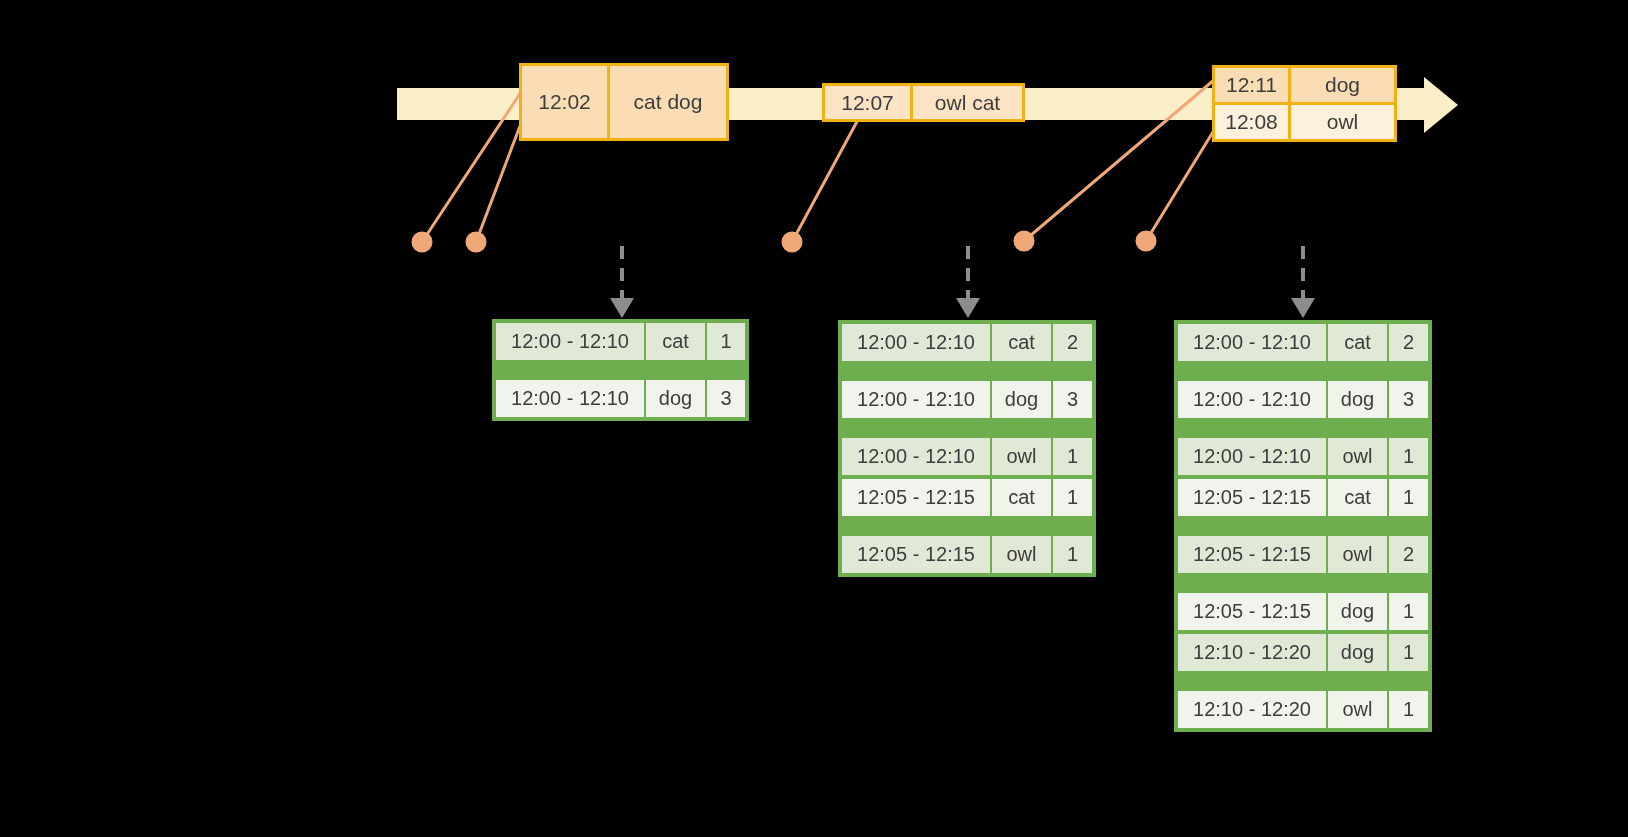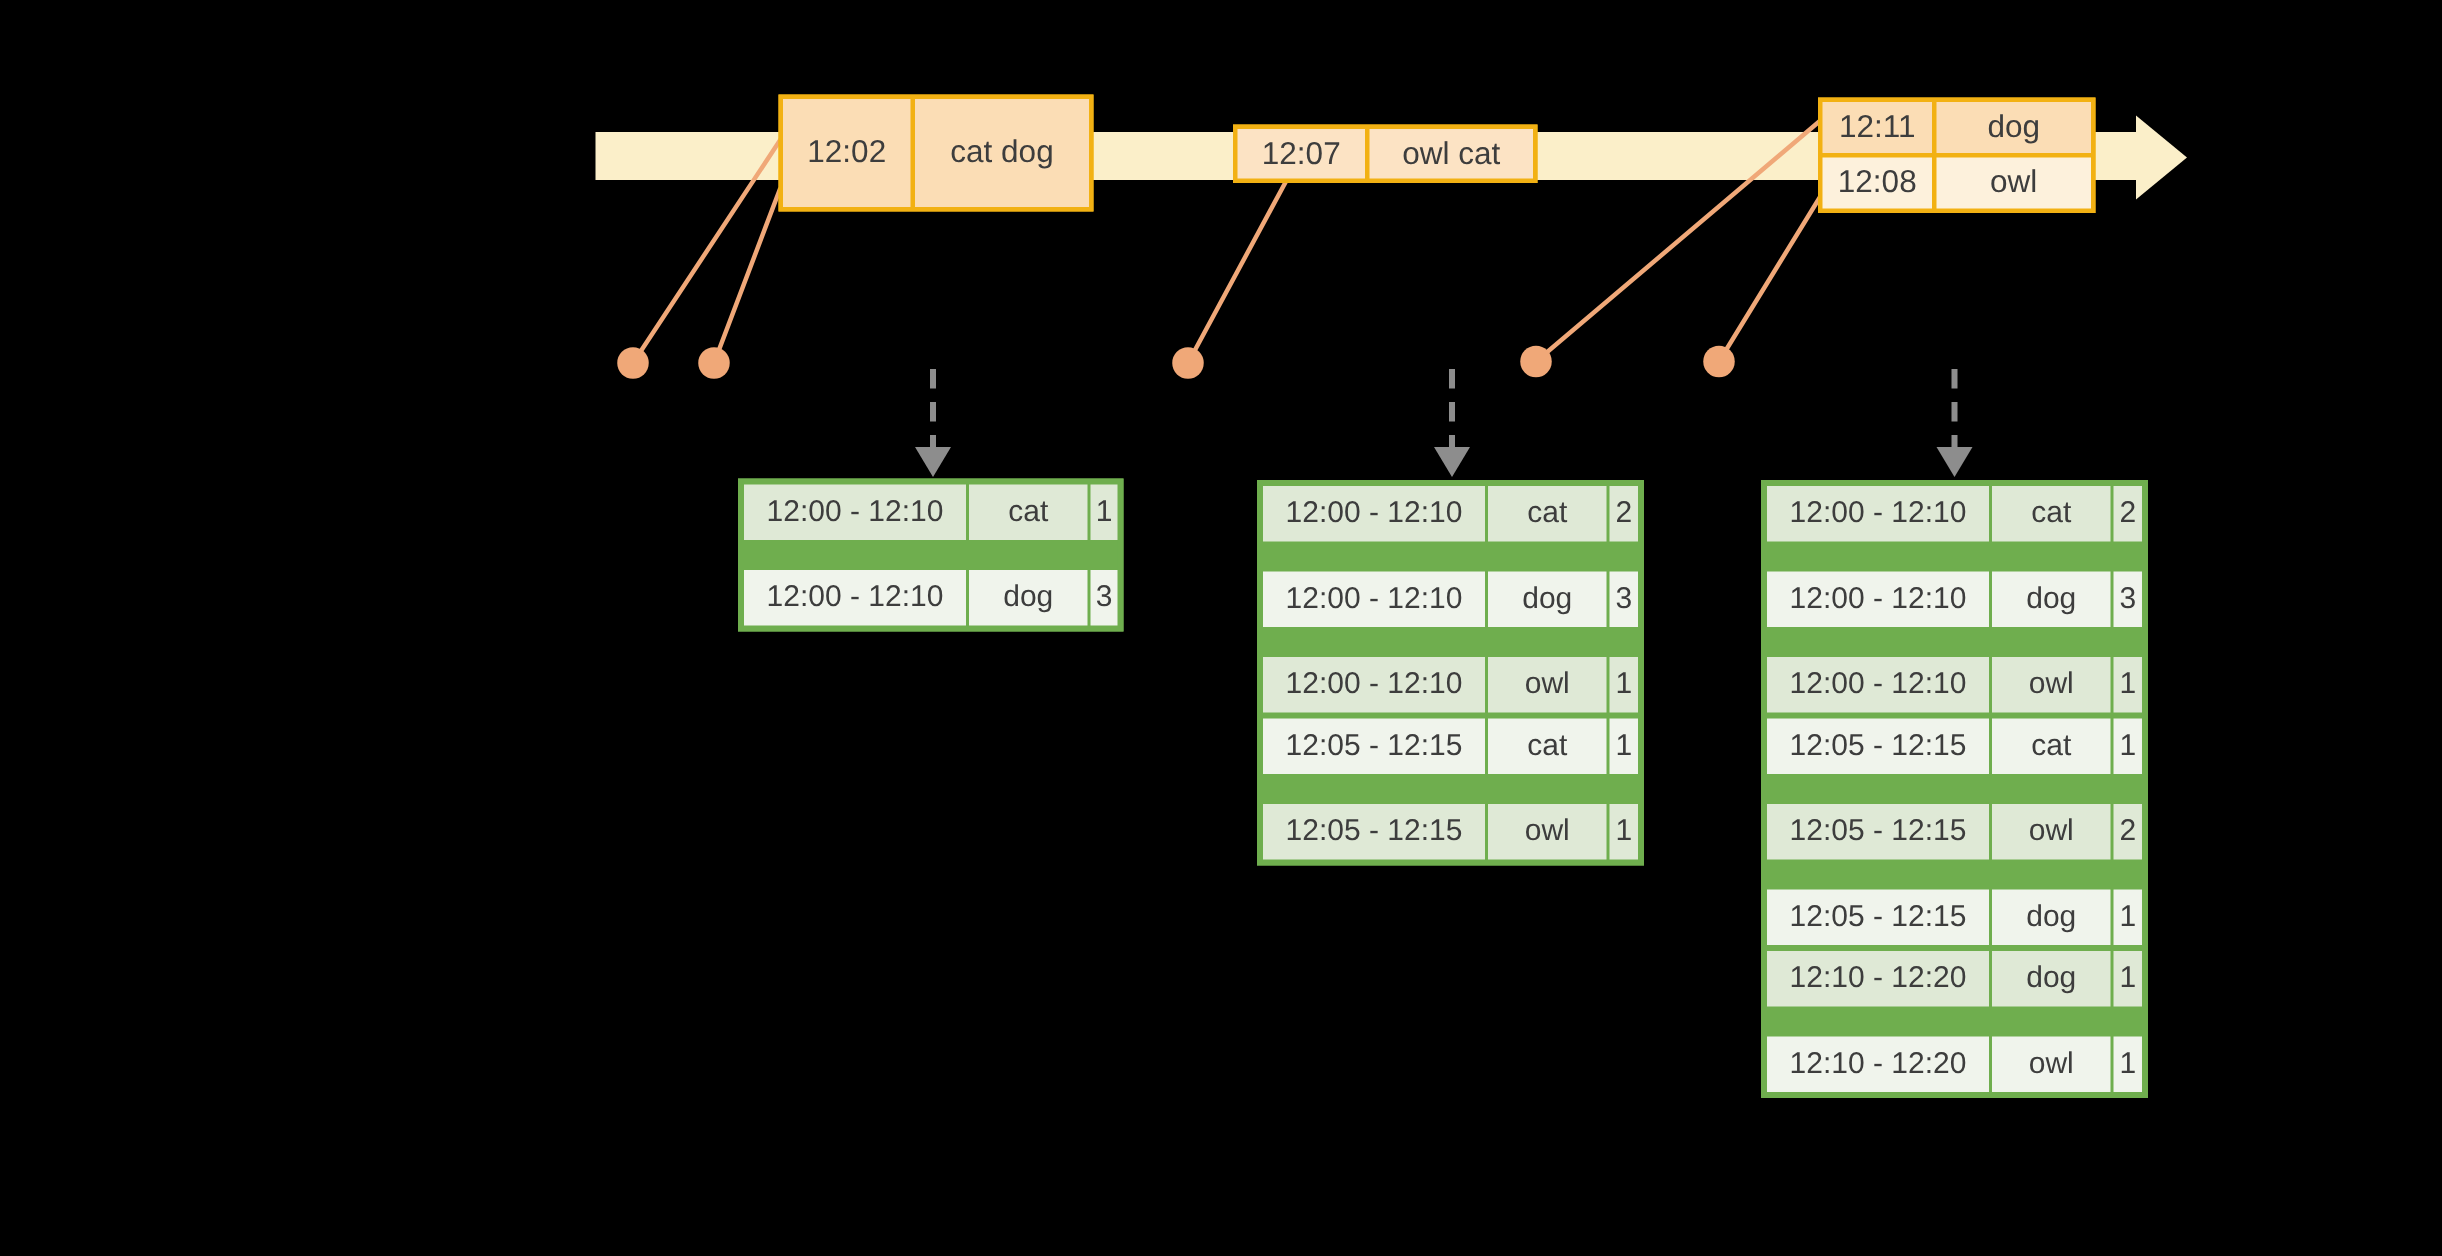--- a/index.html
+++ b/index.html
@@ -54,21 +54,21 @@
   }
   #rt1{left:492px;top:319px;width:257px;}
   #rt2{left:838px;top:320px;width:258px;}
   #rt3{left:1174px;top:320px;width:258px;}
   .rt-group{display:flex;flex-direction:column;gap:20px;margin-top:4px;}
   .rt-group:first-child{margin-top:0;}
   .rt-row{display:flex;gap:2px;height:37px;}
   .rt-cell{display:flex;align-items:center;justify-content:center;
     font-size:20px;color:var(--txt);}
   .rt-cell.win{width:148px;}
-  .rt-cell.word{width:79px;}
+  .rt-cell.word{width:59px;}
   .rt-cell.cnt{flex:1;}
   .rt-row.dark .rt-cell{background:var(--cell-dark);}
   .rt-row.light .rt-cell{background:var(--cell-light);}
 </style>
 </head>
 <body>
 
 <div class="canvas">
 
   <div class="band"></div>

